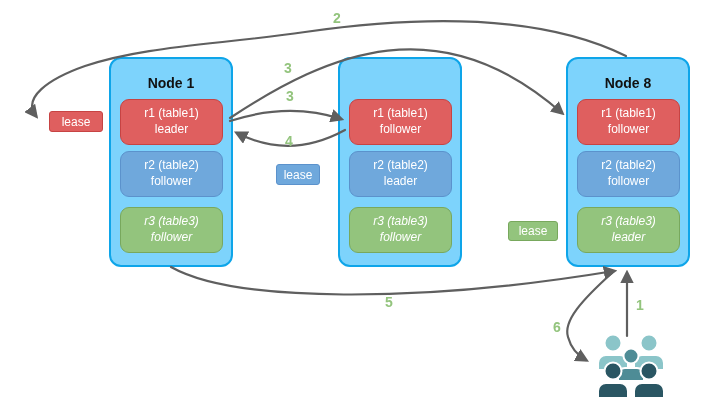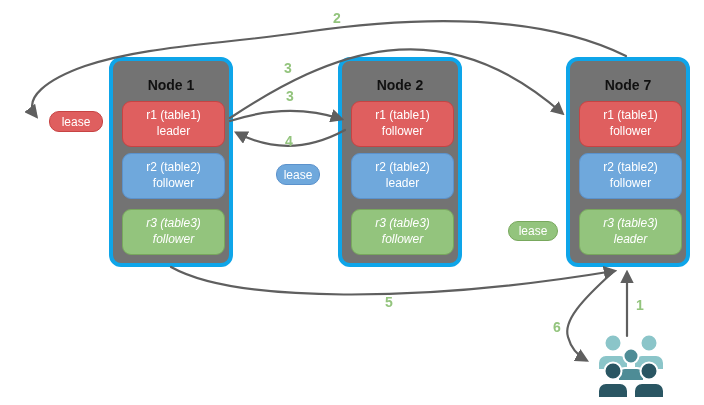--- a/index.html
+++ b/index.html
@@ -2,34 +2,34 @@
 <html><head>
 <meta charset="utf-8">
 <style>
   * { margin:0; padding:0; box-sizing:border-box; }
   body { background:#ffffff; font-family:"Liberation Sans", sans-serif; }
   .stage { position:relative; width:704px; height:405px; background:#ffffff; overflow:hidden; }
 
   .arrow-layer { position:absolute; left:0; top:0; width:704px; height:405px; pointer-events:none; z-index:5; }
 
   .node { position:absolute; top:57px; width:124px; height:210px;
-          background:#737373; border:4px solid #0ea5e9; border-radius:12px; z-index:2; }
+          background:#7dd3fc; border:2px solid #0ea5e9; border-radius:12px; z-index:2; }
   .node--1 { left:109px; } .node--2 { left:338px; } .node--3 { left:566px; }
   .node-title { margin-top:16px; text-align:center; font-size:14px; font-weight:bold; color:#111111; }
 
   .replica { position:absolute; left:9px; width:103px; height:46px; border-radius:9px;
              color:#ffffff; font-size:12px; line-height:1.3; text-align:center;
              display:flex; flex-direction:column; justify-content:center; }
   .replica--1 { top:40px; } .replica--2 { top:92px; } .replica--3 { top:148px;font-style:italic; }
   .c-red   { background:#df5f5f; border:1.5px solid #c74343; }
   .c-blue  { background:#6fa8dc; border:1.5px solid #5b92cc; }
   .c-green { background:#93c47d; border:1.5px solid #78a85d; }
 
   .lease { position:absolute; z-index:3; color:#ffffff; font-size:12px; 
-           border-radius:10px; display:flex; align-items:center; justify-content:center; }
+           border-radius:3px; display:flex; align-items:center; justify-content:center; }
   .lease--red   { left:49px;  top:111px; width:54px; height:21px; }
   .lease--blue  { left:276px; top:164px; width:44px; height:21px; }
   .lease--green { left:508px; top:221px; width:50px; height:20px; }
 
   .step { position:absolute; z-index:6; color:#93c47d; font-size:14px; font-weight:bold; }
   .step--2  { left:333px; top:10px; }
   .step--3b { left:284px; top:60px; }
   .step--3a { left:286px; top:88px; }
   .step--4  { left:285px; top:133px; }
   .step--5  { left:385px; top:294px; }
@@ -70,37 +70,36 @@
       <span>r2 (table2)</span>
       <span>follower</span>
     </div>
     <div class="replica replica--3 c-green">
       <span>r3 (table3)</span>
       <span>follower</span>
     </div>
   </div>
 
   <div class="node node--2">
-    <div class="node-title">Node 2</div>
     <div class="replica replica--1 c-red">
       <span>r1 (table1)</span>
       <span>follower</span>
     </div>
     <div class="replica replica--2 c-blue">
       <span>r2 (table2)</span>
       <span>leader</span>
     </div>
     <div class="replica replica--3 c-green">
       <span>r3 (table3)</span>
       <span>follower</span>
     </div>
   </div>
 
   <div class="node node--3">
-    <div class="node-title">Node 7</div>
+    <div class="node-title">Node 8</div>
     <div class="replica replica--1 c-red">
       <span>r1 (table1)</span>
       <span>follower</span>
     </div>
     <div class="replica replica--2 c-blue">
       <span>r2 (table2)</span>
       <span>follower</span>
     </div>
     <div class="replica replica--3 c-green">
       <span>r3 (table3)</span>

